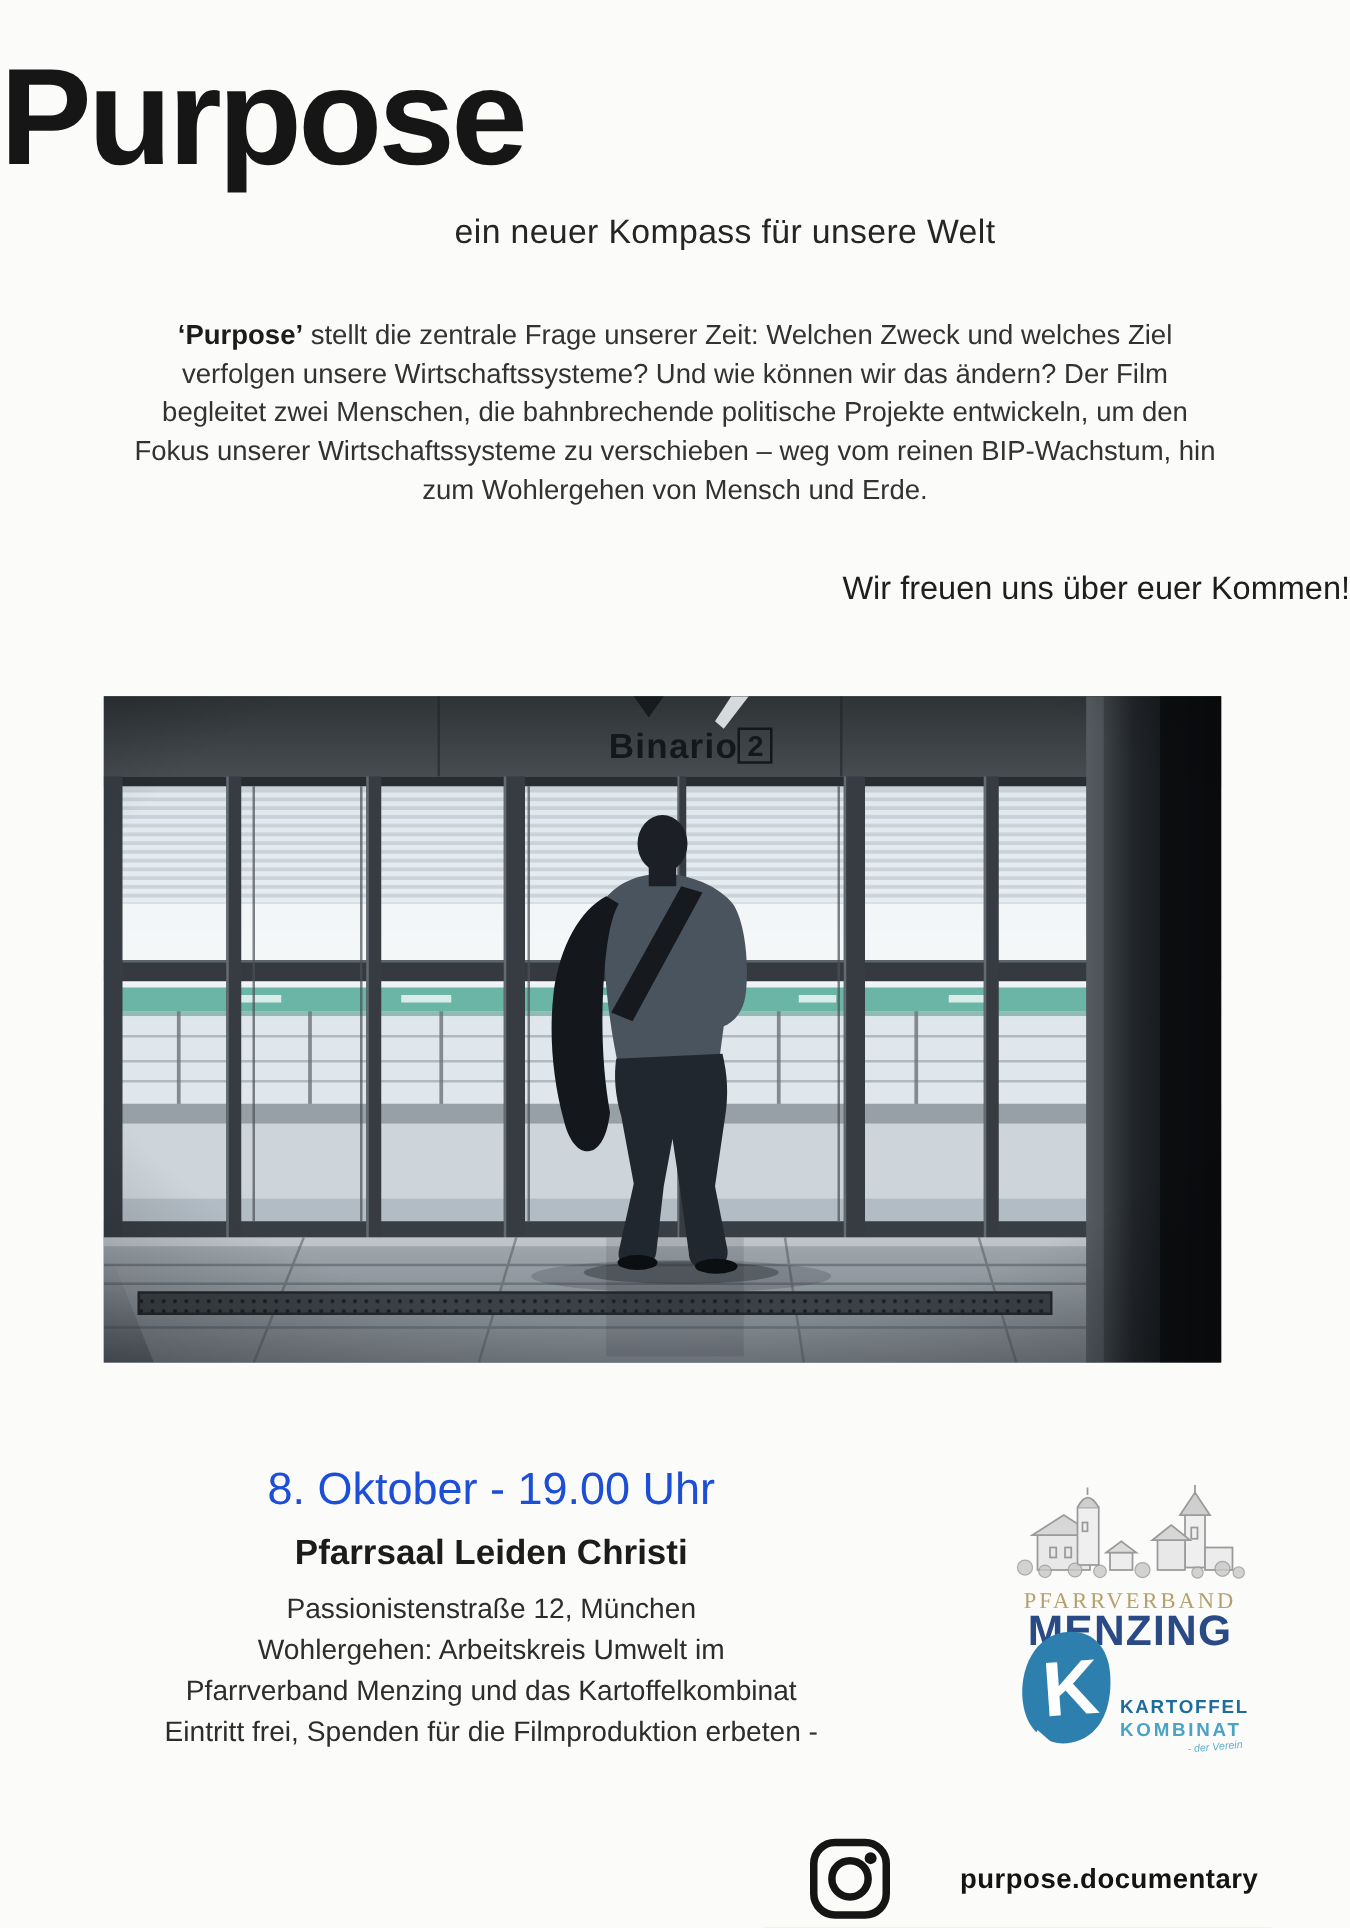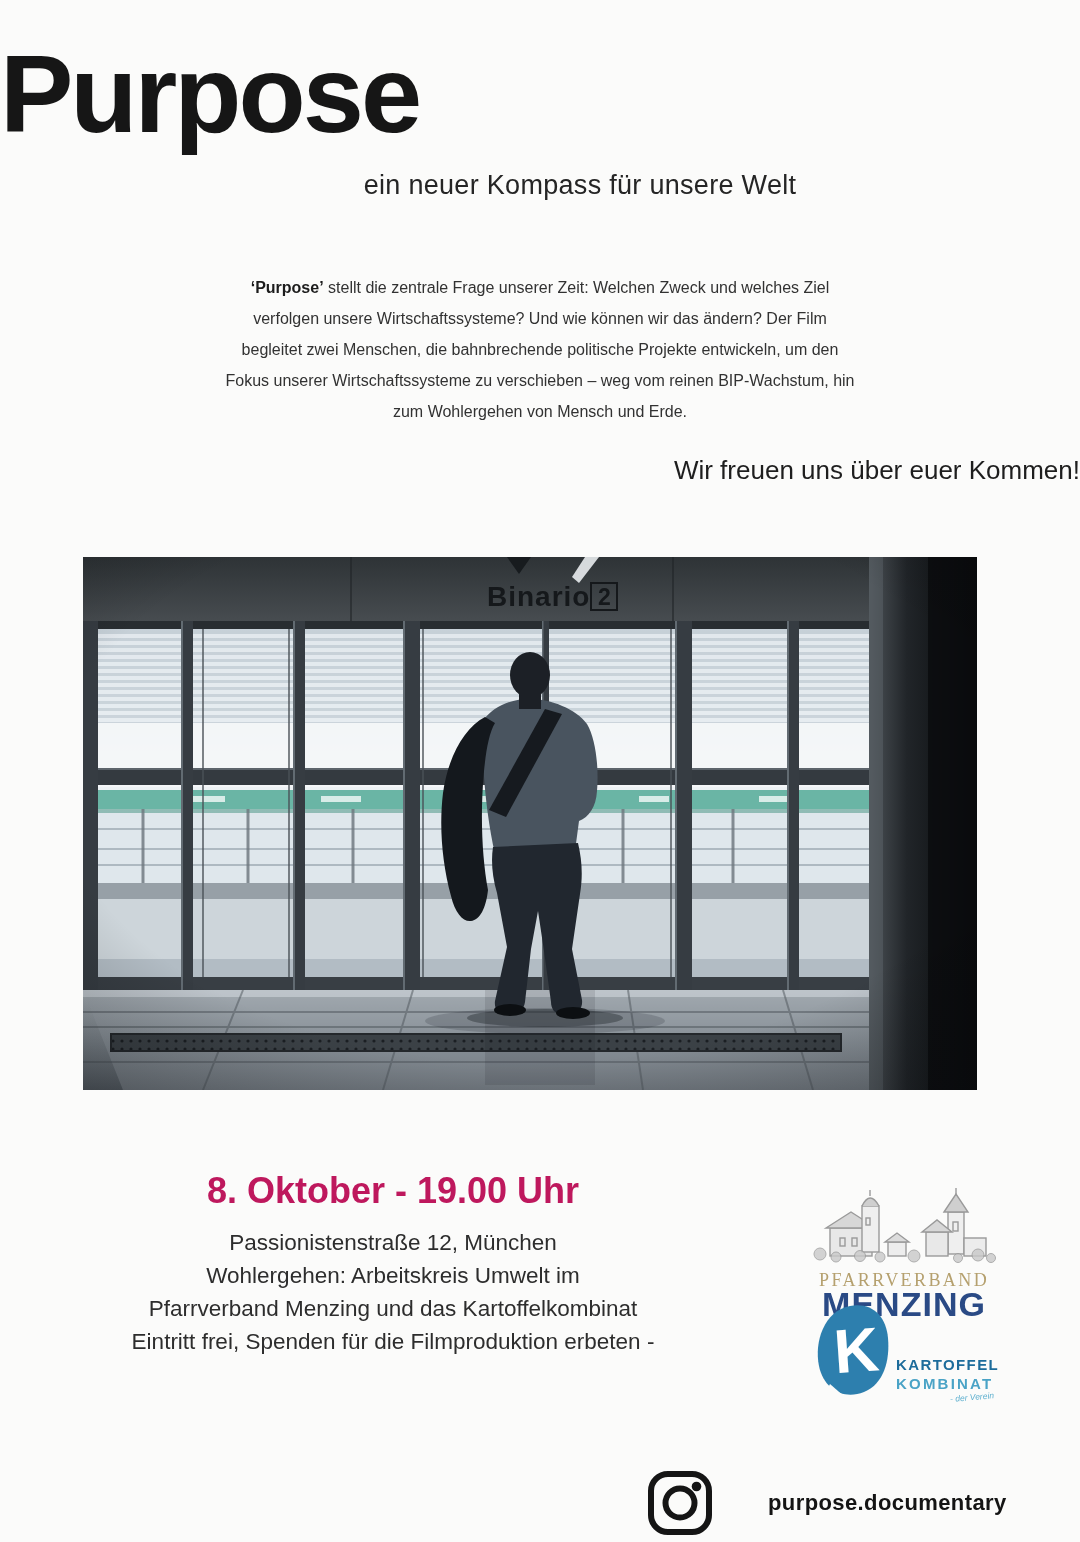--- a/index.html
+++ b/index.html
@@ -19,42 +19,42 @@
     color:#161616;
   }
   .subtitle{
     position:absolute;top:170px;left:0;width:100%;
     text-align:center;
     font-size:27px;font-weight:400;letter-spacing:0.3px;
     color:#252525;
     margin-left:40px;
   }
   .intro{
-    position:absolute;top:272px;left:30px;width:1020px;
+    position:absolute;top:252px;left:30px;width:1020px;
     text-align:center;
-    font-size:16px;line-height:31px;
+    font-size:22px;line-height:31px;
     color:#323232;
     white-space:pre-line;
   }
   .intro .lead{font-weight:700;color:#1c1c1c;}
   .welcome{
     position:absolute;top:455px;left:0;width:100%;
     text-align:right;
     font-size:26px;font-weight:400;color:#1e1e1e;
   }
   .photo{
     position:absolute;left:83px;top:557px;width:894px;height:533px;
     background:#2c3136;
   }
   .photo svg{display:block;width:100%;height:100%;}
   .event{
     position:absolute;left:78px;top:1170px;width:630px;
     text-align:center;
   }
-  .event-date{font-size:36px;font-weight:700;color:#be185d;margin:0 0 14px 0;}
+  .event-date{font-size:36px;font-weight:400;color:#1d4ed8;margin:0 0 14px 0;}
   .event-venue{font-size:28px;font-weight:700;color:#1c1c1c;margin:0 0 12px 0;}
   .event-details{
     font-size:22.5px;line-height:33px;color:#2d2d2d;
     white-space:pre-line;margin:0;
   }
   .logo-menzing{position:absolute;left:810px;top:1188px;width:188px;height:134px;}
   .logo-kombinat{position:absolute;left:812px;top:1300px;width:196px;height:108px;}
   .footer-site{
     position:absolute;left:128px;top:1490px;
     font-size:22px;font-weight:700;color:#141414;letter-spacing:0.2px;
@@ -230,20 +230,21 @@
         <rect x="786" y="0" width="14" height="533" fill="#5b6268" opacity="0.55"></rect>
         <rect x="845" y="0" width="49" height="533" fill="#0a0c0e" opacity="0.85"></rect>
       </g>
 
       <rect x="0" y="0" width="894" height="533" fill="url(#vig)"></rect>
     </svg>
   </div>
 
   <div class="event">
     <div class="event-date">8. Oktober - 19.00 Uhr</div>
+    <div class="event-venue">Pfarrsaal Leiden Christi</div>
     <p class="event-details">Passionistenstraße 12, München
 Wohlergehen: Arbeitskreis Umwelt im
 Pfarrverband Menzing und das Kartoffelkombinat
 Eintritt frei, Spenden für die Filmproduktion erbeten -</p>
   </div>
 
   <div class="logo-menzing">
     <svg viewBox="0 0 188 134">
       <g stroke="#9a9a9a" stroke-width="1.4" fill="none">
 

